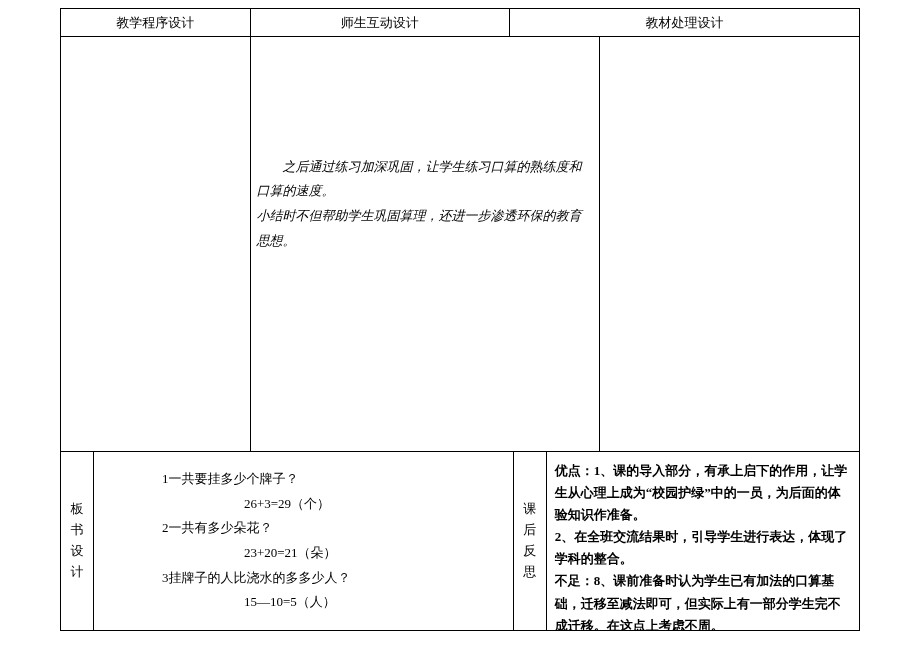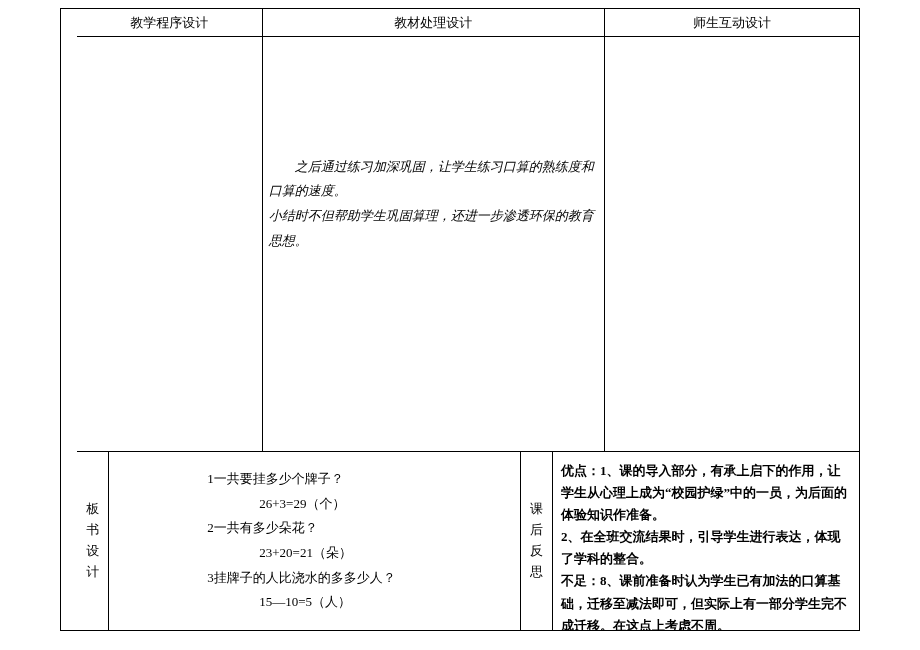--- a/index.html
+++ b/index.html
@@ -11,21 +11,20 @@
       background: #ffffff;
       font-family: "SimSun", "宋体", serif;
       display: flex;
       justify-content: center;
       align-items: flex-start;
       padding-top: 8px;
     }
     .page {
       width: 800px;
       border: 1px solid #000;
-      padding-left: 16px;
     }
     .header-row {
       display: flex;
       height: 28px;
     }
     .header-cell {
       border-right: 1px solid #000;
       border-bottom: 1px solid #000;
       text-align: center;
       font-size: 13px;
@@ -98,41 +97,41 @@
     .footer-cell:last-child {
       border-right: none;
     }
     .fcol1 {
       width: 421px;
       display: flex;
       flex-direction: column;
       justify-content: center;
     }
     .fcol1 .line {
-      margin-left: 88px;
+      margin-left: 58px;
     }
     .fcol1 .eq {
       margin-left: 140px;
     }
     .fcol2 {
       width: 313px;
       padding: 8px 8px;
       line-height: 1.7;
       font-weight: bold;
     }
   </style>
 </head>
 <body>
 
 <div class="page">
 
   <div class="header-row">
     <div class="header-cell col1">教学程序设计</div>
+    <div class="header-cell col3">师生互动设计</div>
     <div class="header-cell col2">教材处理设计</div>
-    <div class="header-cell col3">师生互动设计</div>
   </div>
 
   <div class="body-row">
     <div class="body-cell col1"></div>
     <div class="body-cell col2">
       <div class="middle-content">
         <p class="indent">之后通过练习加深巩固，让学生练习口算的熟练度和口算的速度。</p>
         <p>小结时不但帮助学生巩固算理，还进一步渗透环保的教育思想。</p>
       </div>
     </div>

